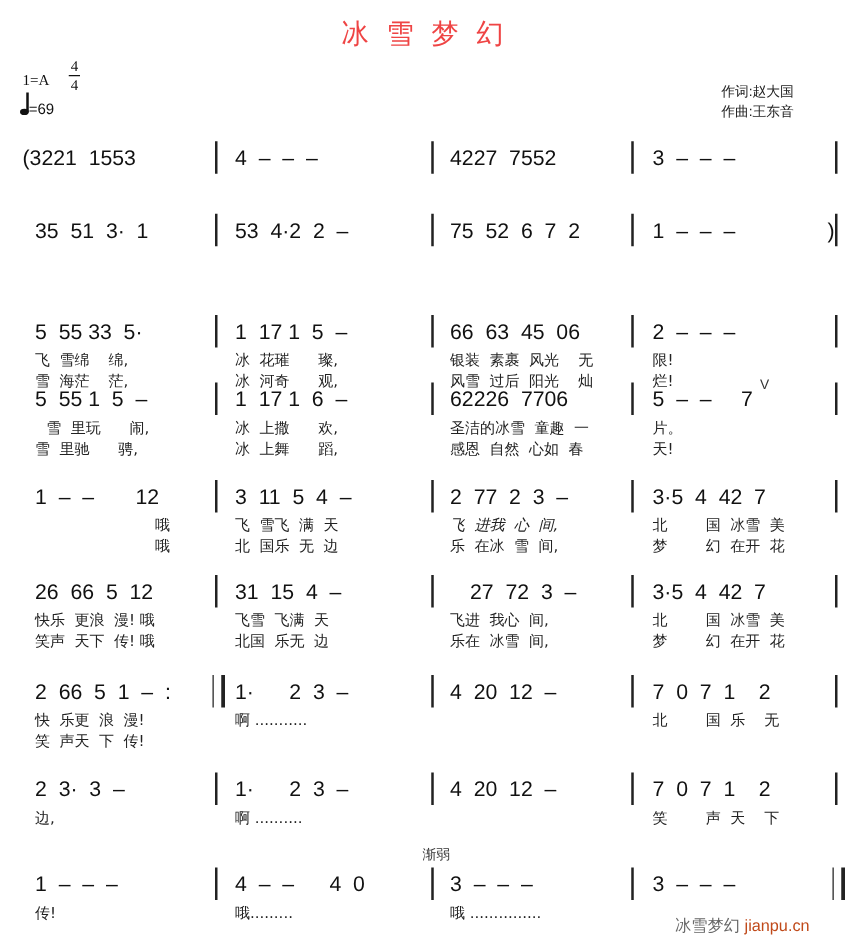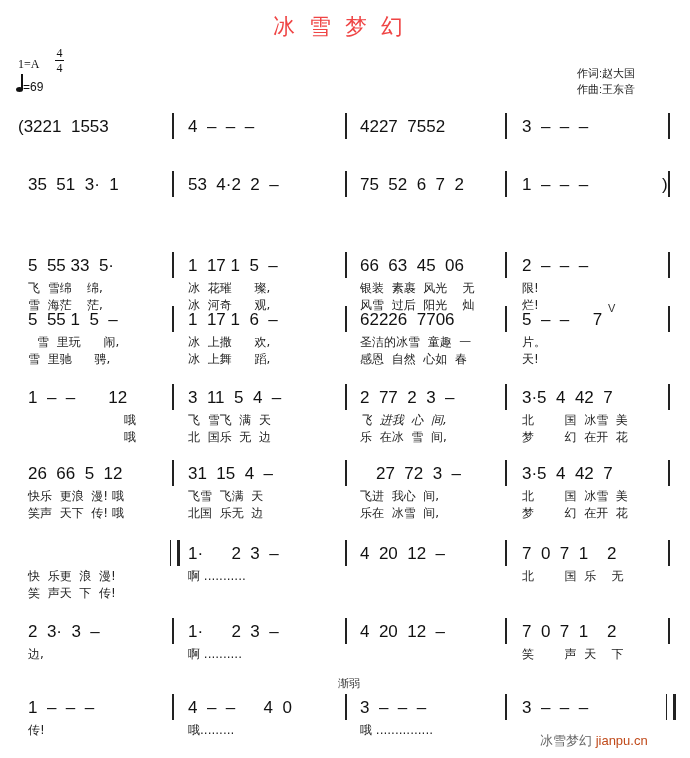--- a/index.html
+++ b/index.html
@@ -130,20 +130,21 @@
       <div class="lyric" style="left: 28px; top: 41px;">笑声  天下  传! 哦</div>
       <div class="lyric" style="left: 188px; top: 41px;">北国  乐无  边</div>
       <div class="lyric" style="left: 360px; top: 41px;">乐在  冰雪  间,</div>
       <div class="lyric" style="left: 522px; top: 41px;">梦        幻  在开  花</div>
     </div>
     <div class="row" style="top: 544px;">
       <div class="bar" style="left: 345px;"></div>
       <div class="bar" style="left: 505px;"></div>
       <div class="bar" style="left: 668px;"></div>
       <div class="dbl" style="left: 170px;"></div>
+      <div class="measure" style="left: 28px;">2  66  5  1  –  :</div>
       <div class="measure" style="left: 188px;">1·      2  3  –</div>
       <div class="measure" style="left: 360px;">4  20  12  –</div>
       <div class="measure" style="left: 522px;">7  0  7  1    2</div>
       <div class="lyric" style="left: 28px; top: 24px;">快  乐更  浪  漫!</div>
       <div class="lyric" style="left: 188px; top: 24px;">啊 ...........</div>
       <div class="lyric" style="left: 522px; top: 24px;">北        国  乐    无</div>
       <div class="lyric" style="left: 28px; top: 41px;">笑  声天  下  传!</div>
     </div>
     <div class="row" style="top: 622px;">
       <div class="bar" style="left: 172px;"></div>

